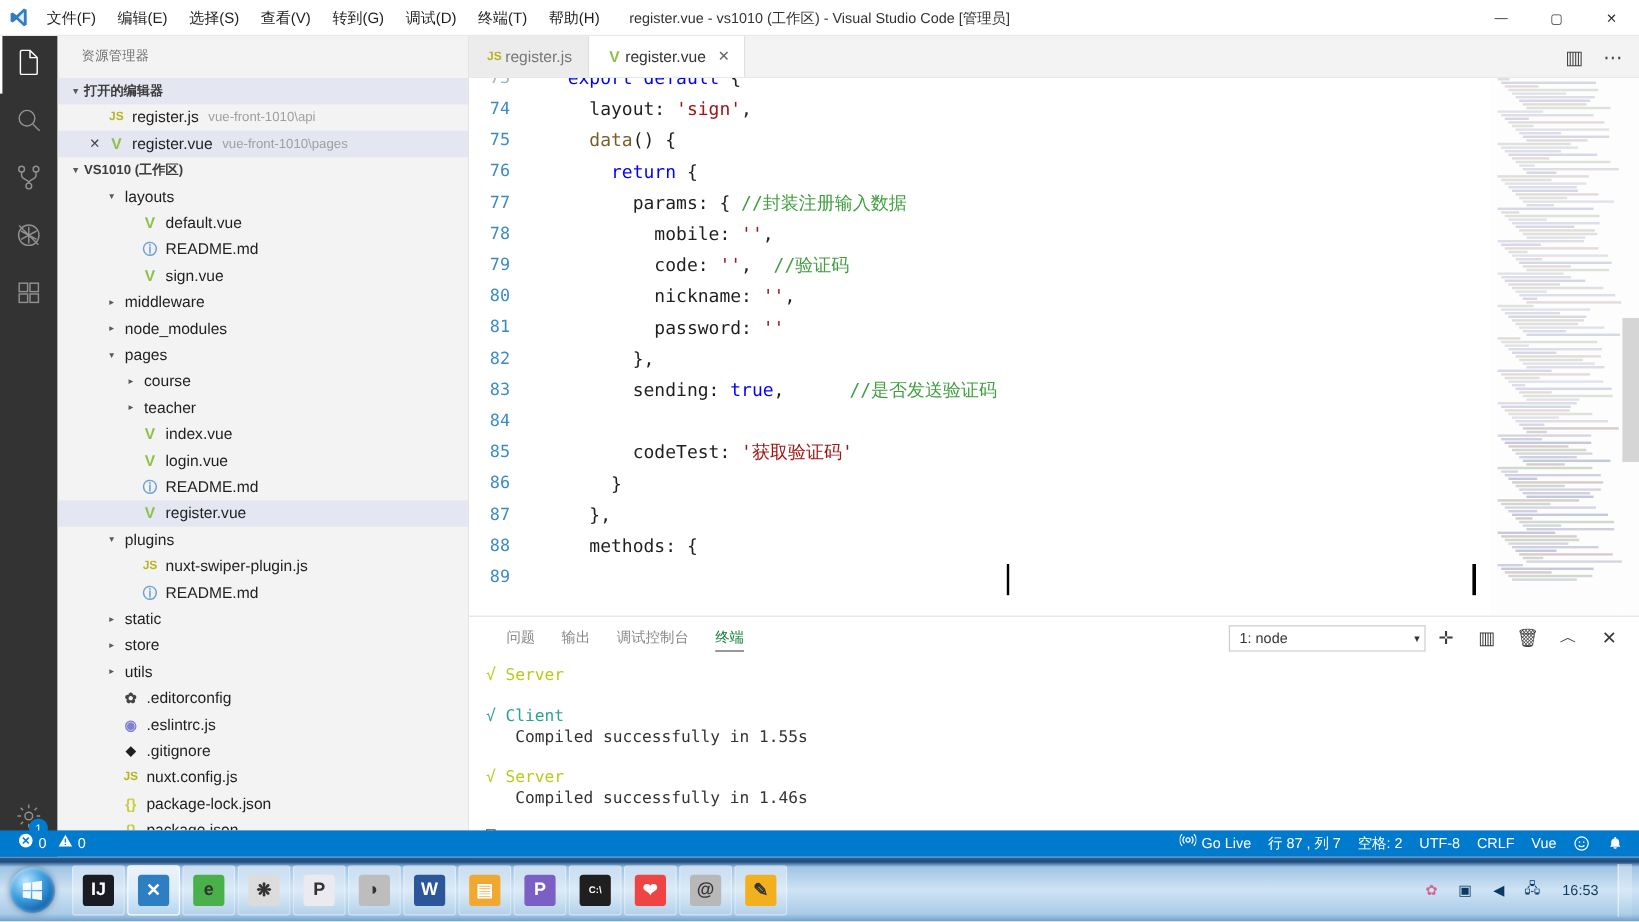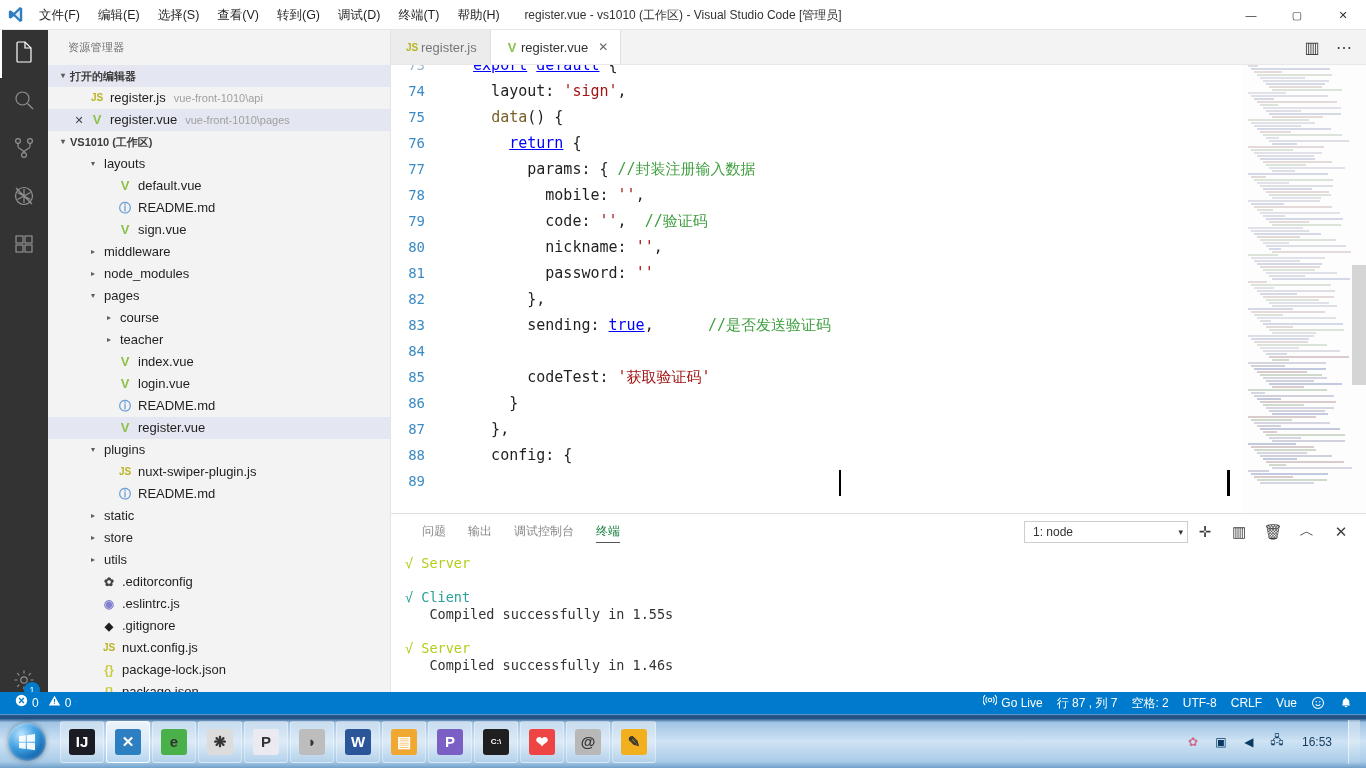--- a/index.html
+++ b/index.html
@@ -130,21 +130,21 @@
     font-family: "DejaVu Sans Mono", "Liberation Mono", monospace;
   }
   .code-scroll { position: relative; }
   .cline { height: 26px; display: flex; align-items: center; font-size: 15px; white-space: pre; }
   .lnum {
     width: 56px; flex: 0 0 56px; text-align: right; padding-right: 22px;
     color: #3b8bc4; font-size: 14px; font-family: "DejaVu Sans Mono", monospace;
   }
   .lnum.dim { color: #9bb7cc; }
   .ctext { padding-left: 8px; color: #1f1f1f; }
-  .tok-kw { color: #0000ff; text-decoration: underline; }
+  .tok-kw { color: #0000ff; }
   .tok-fn { color: #795e26; }
   .tok-str { color: #a31515; }
   .tok-com { color: #3f9f3f; }
   .tok-num { color: #098658; }
   .tok-prop { color: #1f1f1f; }
   .minimap {
     position: absolute; right: 14px; top: 0; width: 110px; height: 448px;
     background: #fdfdfd; overflow: hidden;
   }
   .mm-line { height: 2px; margin-bottom: 1px; }
@@ -514,21 +514,21 @@
           <div class="cline"><span class="lnum">78</span><span class="ctext"><span class="tok-prop">          mobile: </span><span class="tok-str">''</span><span class="tok-prop">,</span></span></div>
           <div class="cline"><span class="lnum">79</span><span class="ctext"><span class="tok-prop">          code: </span><span class="tok-str">''</span><span class="tok-prop">,  </span><span class="tok-com">//验证码</span></span></div>
           <div class="cline"><span class="lnum">80</span><span class="ctext"><span class="tok-prop">          nickname: </span><span class="tok-str">''</span><span class="tok-prop">,</span></span></div>
           <div class="cline"><span class="lnum">81</span><span class="ctext"><span class="tok-prop">          password: </span><span class="tok-str">''</span></span></div>
           <div class="cline"><span class="lnum">82</span><span class="ctext"><span class="tok-prop">        },</span></span></div>
           <div class="cline"><span class="lnum">83</span><span class="ctext"><span class="tok-prop">        sending: </span><span class="tok-kw">true</span><span class="tok-prop">,      </span><span class="tok-com">//是否发送验证码</span></span></div>
           <div class="cline"><span class="lnum">84</span></div>
           <div class="cline"><span class="lnum">85</span><span class="ctext"><span class="tok-prop">        codeTest: </span><span class="tok-str">'获取验证码'</span></span></div>
           <div class="cline"><span class="lnum">86</span><span class="ctext"><span class="tok-prop">      }</span></span></div>
           <div class="cline"><span class="lnum">87</span><span class="ctext"><span class="tok-prop">    },</span></span></div>
-          <div class="cline"><span class="lnum">88</span><span class="ctext"><span class="tok-prop">    config: {</span></span></div>
+          <div class="cline"><span class="lnum">88</span><span class="ctext"><span class="tok-prop">    methods: {</span></span></div>
           <div class="cline"><span class="lnum">89</span><span class="ctext"><span class="tok-prop"></span></span></div>
         </div>
       <div class="cursor-caret"></div>
       <div class="mouse-ptr"></div>
       <div class="minimap" id="minimap">
           <div class="mm-line" style="margin-left: 6px; width: 10px; background: rgb(201, 201, 216); opacity: 0.6;"></div>
           <div class="mm-line" style="margin-left: 9px; width: 79.4165px; background: rgb(185, 192, 216); opacity: 0.6;"></div>
           <div class="mm-line" style="margin-left: 12px; width: 27.8879px; background: rgb(211, 195, 195); opacity: 0.6;"></div>
           <div class="mm-line" style="margin-left: 15px; width: 74.807px; background: rgb(199, 211, 195); opacity: 0.6;"></div>
           <div class="mm-line" style="margin-left: 18px; width: 44.5879px; background: rgb(207, 207, 221); opacity: 0.6;"></div>

